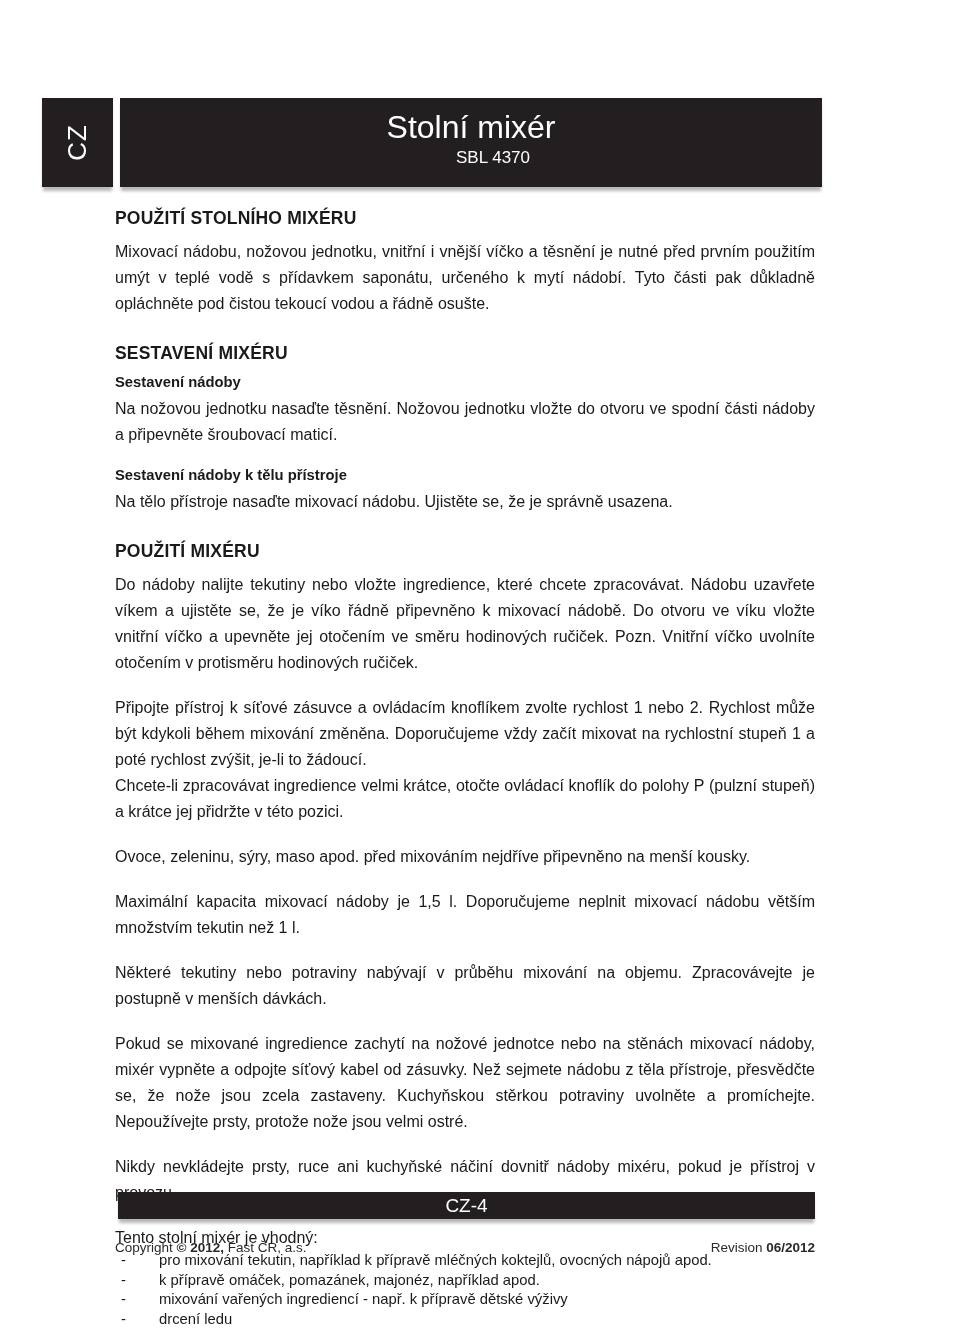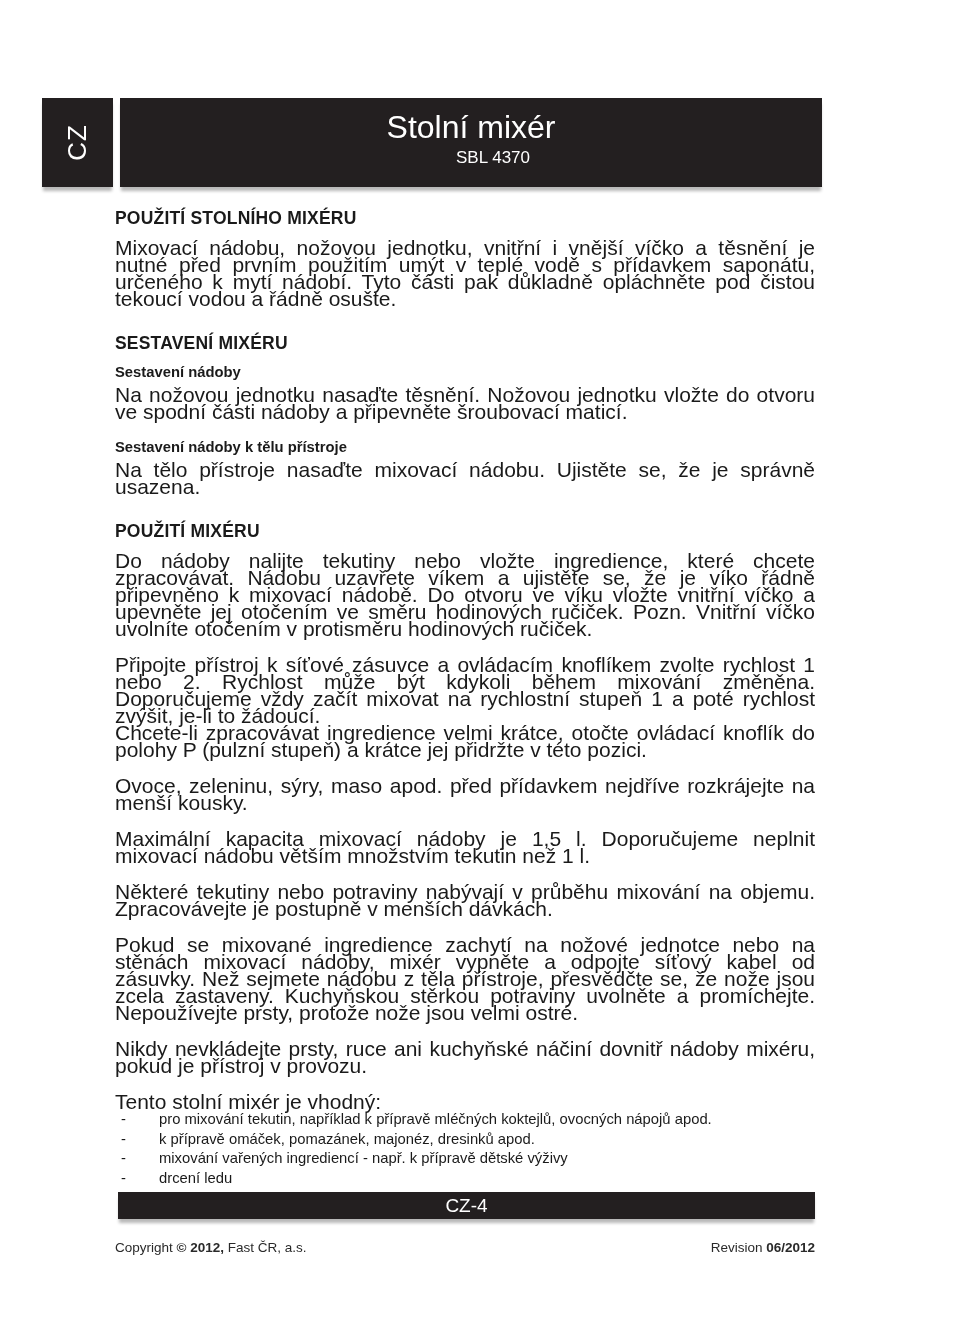--- a/index.html
+++ b/index.html
@@ -74,22 +74,22 @@
     margin: 26px 0 10px 0;
     letter-spacing: 0.2px;
   }
   .content h2:first-child { margin-top: 4px; }
   .content h3 {
     font-size: 14.8px;
     font-weight: 700;
     margin: 0 0 6px 0;
   }
   .content p {
-    font-size: 21px;
-    line-height: 17px;
+    font-size: 16px;
+    line-height: 26px;
     text-align: justify;
     margin: 0 0 19px 0;
   }
   .content p.tight { margin-bottom: 0; }
   .content p.intro { margin-bottom: 0; text-align: left; }
   ul.dash-list {
     list-style: none;
     margin: 0;
     padding: 0;
     font-size: 14.8px;
@@ -153,35 +153,35 @@
   <h2>SESTAVENÍ MIXÉRU</h2>
   <h3>Sestavení nádoby</h3>
   <p>Na nožovou jednotku nasaďte těsnění. Nožovou jednotku vložte do otvoru ve spodní části nádoby a připevněte šroubovací maticí.</p>
   <h3>Sestavení nádoby k tělu přístroje</h3>
   <p>Na tělo přístroje nasaďte mixovací nádobu. Ujistěte se, že je správně usazena.</p>
 
   <h2>POUŽITÍ MIXÉRU</h2>
   <p>Do nádoby nalijte tekutiny nebo vložte ingredience, které chcete zpracovávat. Nádobu uzavřete víkem a ujistěte se, že je víko řádně připevněno k mixovací nádobě. Do otvoru ve víku vložte vnitřní víčko a upevněte jej otočením ve směru hodinových ručiček. Pozn. Vnitřní víčko uvolníte otočením v protisměru hodinových ručiček.</p>
   <p class="tight">Připojte přístroj k síťové zásuvce a ovládacím knoflíkem zvolte rychlost 1 nebo 2. Rychlost může být kdykoli během mixování změněna. Doporučujeme vždy začít mixovat na rychlostní stupeň 1 a poté rychlost zvýšit, je-li to žádoucí.</p>
   <p>Chcete-li zpracovávat ingredience velmi krátce, otočte ovládací knoflík do polohy P (pulzní stupeň) a krátce jej přidržte v této pozici.</p>
-  <p>Ovoce, zeleninu, sýry, maso apod. před přídavkem nejdříve rozkrájejte na menší kousky.</p>
+  <p>Ovoce, zeleninu, sýry, maso apod. před mixováním nejdříve připevněno na menší kousky.</p>
   <p>Maximální kapacita mixovací nádoby je 1,5 l. Doporučujeme neplnit mixovací nádobu větším množstvím tekutin než 1 l.</p>
   <p>Některé tekutiny nebo potraviny nabývají v průběhu mixování na objemu. Zpracovávejte je postupně v menších dávkách.</p>
   <p>Pokud se mixované ingredience zachytí na nožové jednotce nebo na stěnách mixovací nádoby, mixér vypněte a odpojte síťový kabel od zásuvky. Než sejmete nádobu z těla přístroje, přesvědčte se, že nože jsou zcela zastaveny. Kuchyňskou stěrkou potraviny uvolněte a promíchejte. Nepoužívejte prsty, protože nože jsou velmi ostré.</p>
   <p>Nikdy nevkládejte prsty, ruce ani kuchyňské náčiní dovnitř nádoby mixéru, pokud je přístroj v provozu.</p>
 
   <p class="intro">Tento stolní mixér je vhodný:</p>
   <ul class="dash-list">
     <li>
       <span class="marker">-</span>
       <span>pro mixování tekutin, například k přípravě mléčných koktejlů, ovocných nápojů apod.</span>
     </li>
     <li>
       <span class="marker">-</span>
-      <span>k přípravě omáček, pomazánek, majonéz, dresinků apod.</span>
+      <span>k přípravě omáček, pomazánek, majonéz, například apod.</span>
     </li>
     <li>
       <span class="marker">-</span>
       <span>mixování vařených ingrediencí - např. k přípravě dětské výživy</span>
     </li>
     <li>
       <span class="marker">-</span>
       <span>drcení ledu</span>
     </li>
   </ul>

